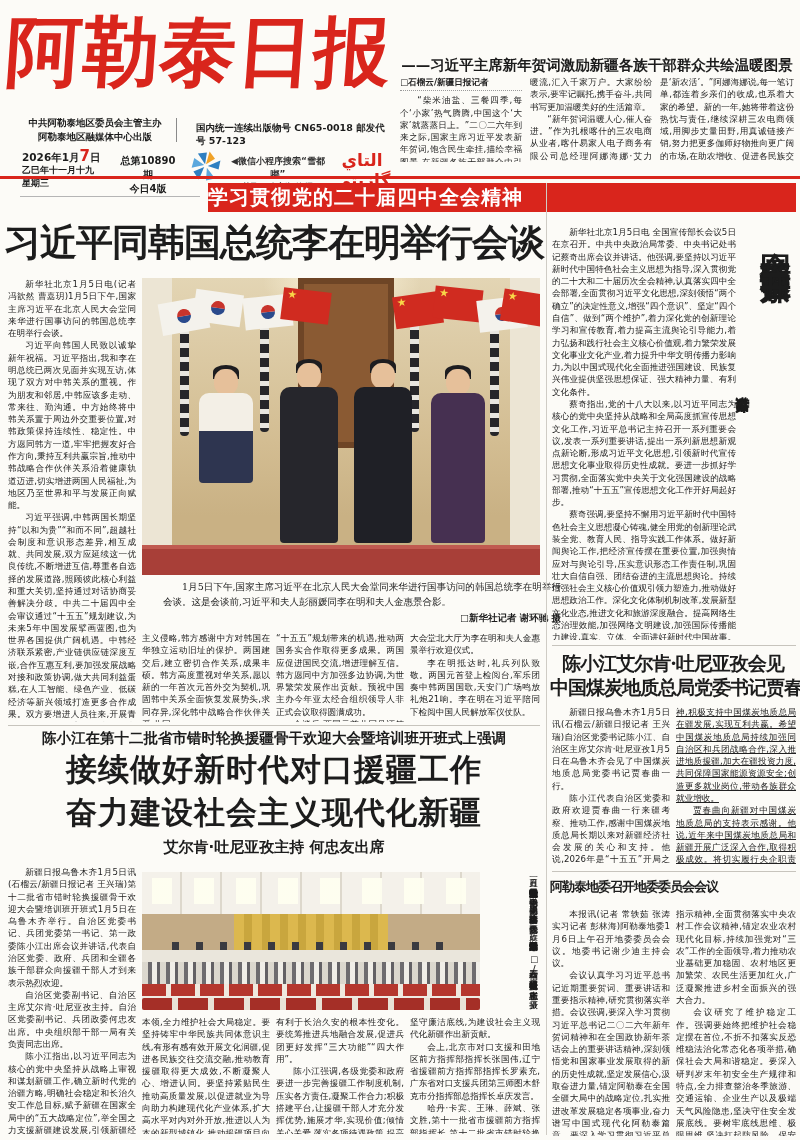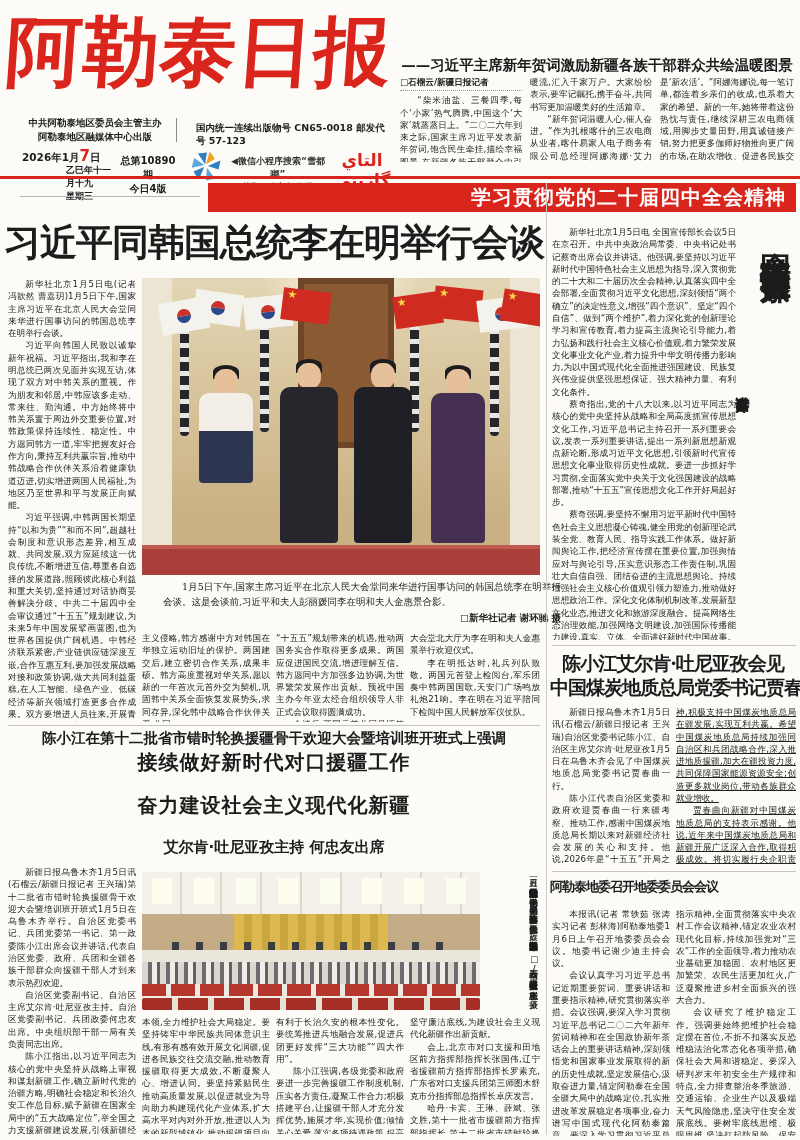--- a/index.html
+++ b/index.html
@@ -9,42 +9,42 @@
   .abs { position:absolute; }
 
   
   .paper-title { left:6px; top:2px; width:386px; height:104px; font-family:"DejaVu Serif","Liberation Serif",serif;
     font-weight:900; font-size:76px; line-height:100px; color:#d9251c; letter-spacing:1px; transform:skewX(-4deg); white-space:nowrap; }
   .pub-info { left:20px; top:116px; width:150px; font-size:9.5px; font-weight:bold; line-height:14px; text-align:center; }
   .mast-divider { left:176px; top:118px; width:1px; height:24px; background:#8a8a8a; }
   .issn-line { left:196px; top:121px; width:196px; font-size:9.5px; font-weight:bold; line-height:13px; }
   .date-block { left:22px; top:150px; width:90px; font-size:10.5px; font-weight:bold; line-height:13px; }
   .date-block .big-day { color:#d9251c; font-size:15px; }
-  .date-sub { font-size:9px; font-weight:bold;margin-left:44px; }
+  .date-sub { font-size:9px; font-weight:bold; }
   .issue-block { left:116px; top:154px; width:64px; font-size:10px; font-weight:bold; line-height:14px; text-align:center; }
   .star-logo { left:188px; top:148px; width:36px; height:36px; }
   .wechat-note { left:228px; top:155px; width:100px; font-size:9px; font-weight:bold; line-height:13px; text-align:center; color:#333; }
   .uyghur-logo { left:330px; top:150px; width:64px; font-size:17px; font-weight:bold; color:#d9251c; text-align:center; direction:rtl; font-family:"DejaVu Sans",sans-serif; }
 
   .red-rule { left:0; top:176px; width:800px; height:3px; background:#d9251c; }
 
   
   .tr-headline { left:396px; top:8px; width:400px; font-size:25px; font-weight:900; letter-spacing:-1px; text-align:center; white-space:nowrap; }
   .tr-subhead { left:398px; top:48px; width:398px; font-size:14.5px; font-weight:bold; text-align:center; white-space:nowrap;margin-top:8px; }
   .tr-col { top:76px; height:86px; width:122px; overflow:hidden; }
   .byline { font-weight:bold; border-bottom:1px dotted #999; padding-bottom:2px; margin-bottom:3px; text-indent:0 !important; }
 
   .smalltext { font-size:8.6px; line-height:1.43; text-align:justify; color:#222; }
   .smalltext p { margin:0; text-indent:2em; }
   .cont p:first-child { text-indent:0; }
 
   
   .banner-line { left:20px; top:196px; width:180px; height:1px; background:#b5b5b5; }
   .banner { left:208px; top:183px; width:588px; height:29px; background:#d9251c; color:#fff;
-    font-size:20px; font-weight:900; line-height:29px; text-align:right; padding-right:10px; letter-spacing:1px; }
+    font-size:20px; font-weight:900; line-height:29px; padding-right:10px; letter-spacing:1px; }
 
   
   .main-headline { left:4px; top:218px; width:540px; font-size:37px; font-weight:900; text-align:center; white-space:nowrap; letter-spacing:-1px; }
 
   .col { position:absolute; overflow:hidden; }
 
   
   .lead-photo { left:142px; top:278px; width:398px; height:297px; background:linear-gradient(#e3d5b4 0%,#d3bd92 55%,#c9b184 80%); overflow:hidden; }
   .pillar { position:absolute; top:0; width:30px; height:100%; background:#ece5d4; }
   .door { position:absolute; left:156px; top:0; width:96px; height:170px; background:#8a5a33; border:6px solid #6e4526; }
@@ -66,21 +66,21 @@
   .caption { left:142px; top:580px; width:398px; height:48px; font-size:9.5px; line-height:1.55; text-align:justify;
     font-family:"DejaVu Serif","Liberation Serif",serif;margin-left:21px; }
   .caption .cap-text { text-indent:2em; display:block; }
   .photo-credit { position:absolute; right:0; bottom:2px; font-weight:bold; background:#fcfbf7; padding-left:6px; font-family:"DejaVu Sans",sans-serif; }
 
   .sec-rule { background:#c7c4bd; height:1px; }
 
   
   .kicker { left:8px; top:729px; width:532px; font-size:14.5px; font-weight:bold; text-align:center; white-space:nowrap; }
   .aid-h { left:8px; width:532px; font-family:Liberation Mono, monospace; font-weight:900;
-    font-size:20px; text-align:center; white-space:nowrap; letter-spacing:1px; }
+    font-size:31px; text-align:center; white-space:nowrap; letter-spacing:1px; }
   .aid-sub { left:8px; top:838px; width:532px; font-size:15px; font-weight:bold; text-align:center; }
 
   
   .conf-photo { left:142px; top:872px; width:338px; height:138px; background:#efece4; overflow:hidden; }
   .ph2-ceiling { position:absolute; top:0; left:0; width:100%; height:42px;
     background:repeating-linear-gradient(90deg,#f4f1ea 0 38px,#ddd8cc 38px 40px),linear-gradient(#f7f5ef,#e8e4da); }
   .ph2-lights { position:absolute; top:6px; left:10px; width:318px; height:26px;
     background:repeating-linear-gradient(90deg,rgba(255,255,240,.95) 0 20px,rgba(255,255,240,0) 20px 42px); }
   .ph2-wall { position:absolute; top:42px; left:0; width:100%; height:36px; background:#c3ab86; }
   .ph2-curtain { position:absolute; top:42px; left:92px; width:154px; height:38px; background:repeating-linear-gradient(90deg,#dcb84e 0 10px,#c9a63e 10px 18px); }

